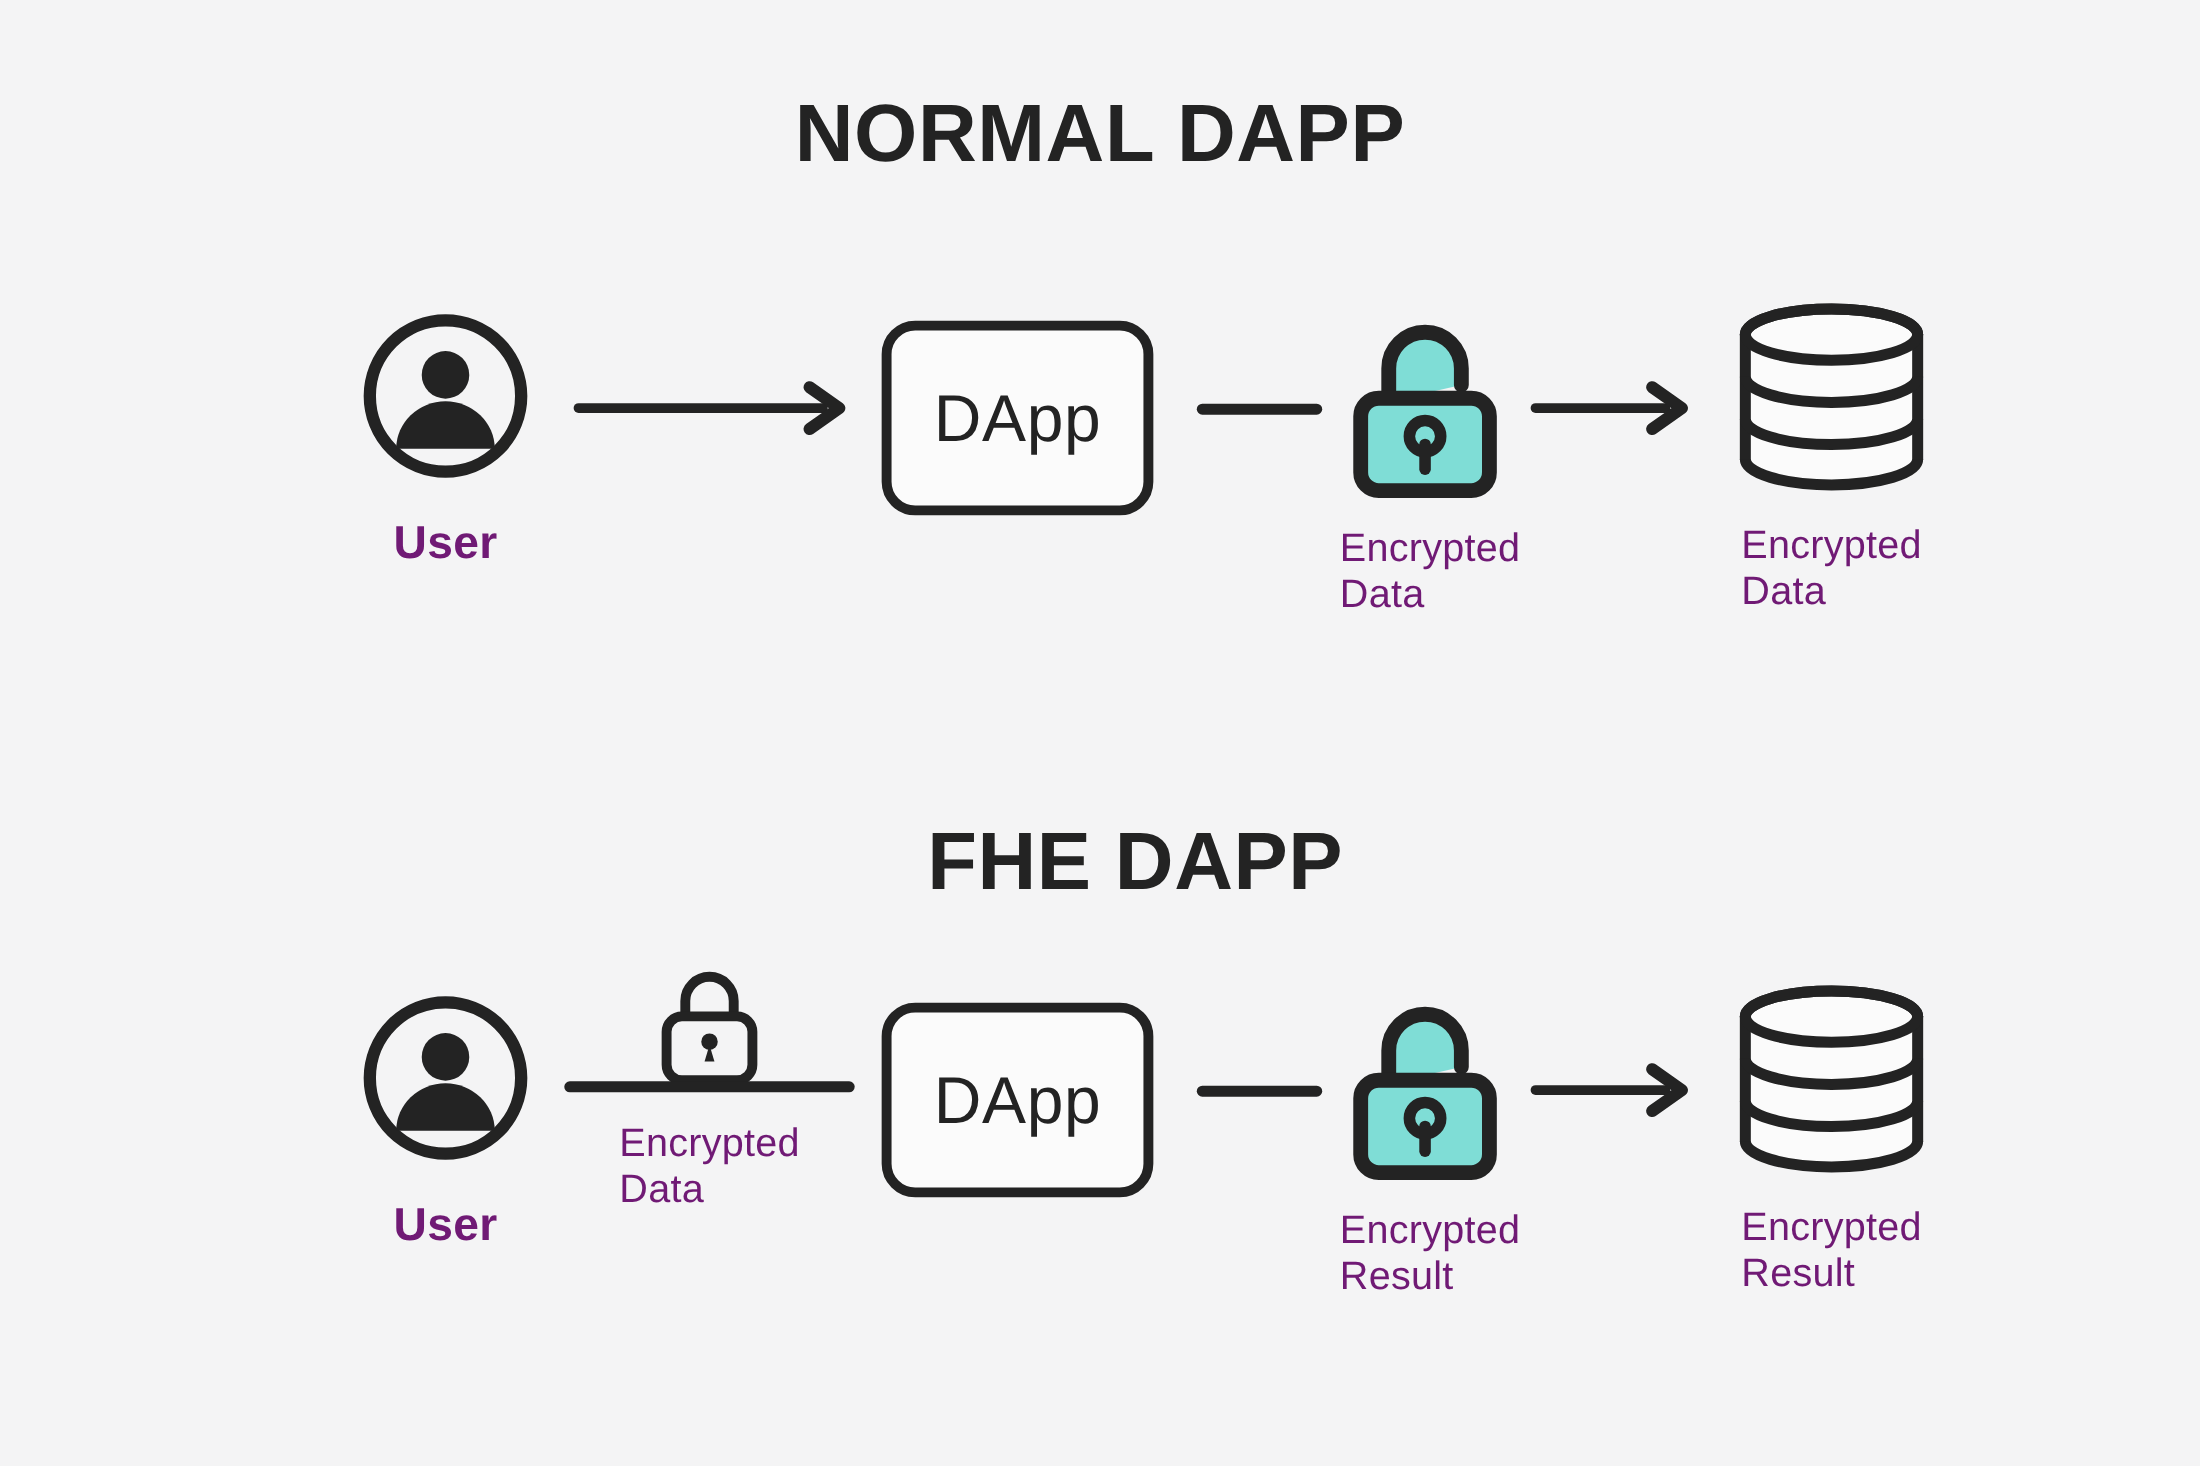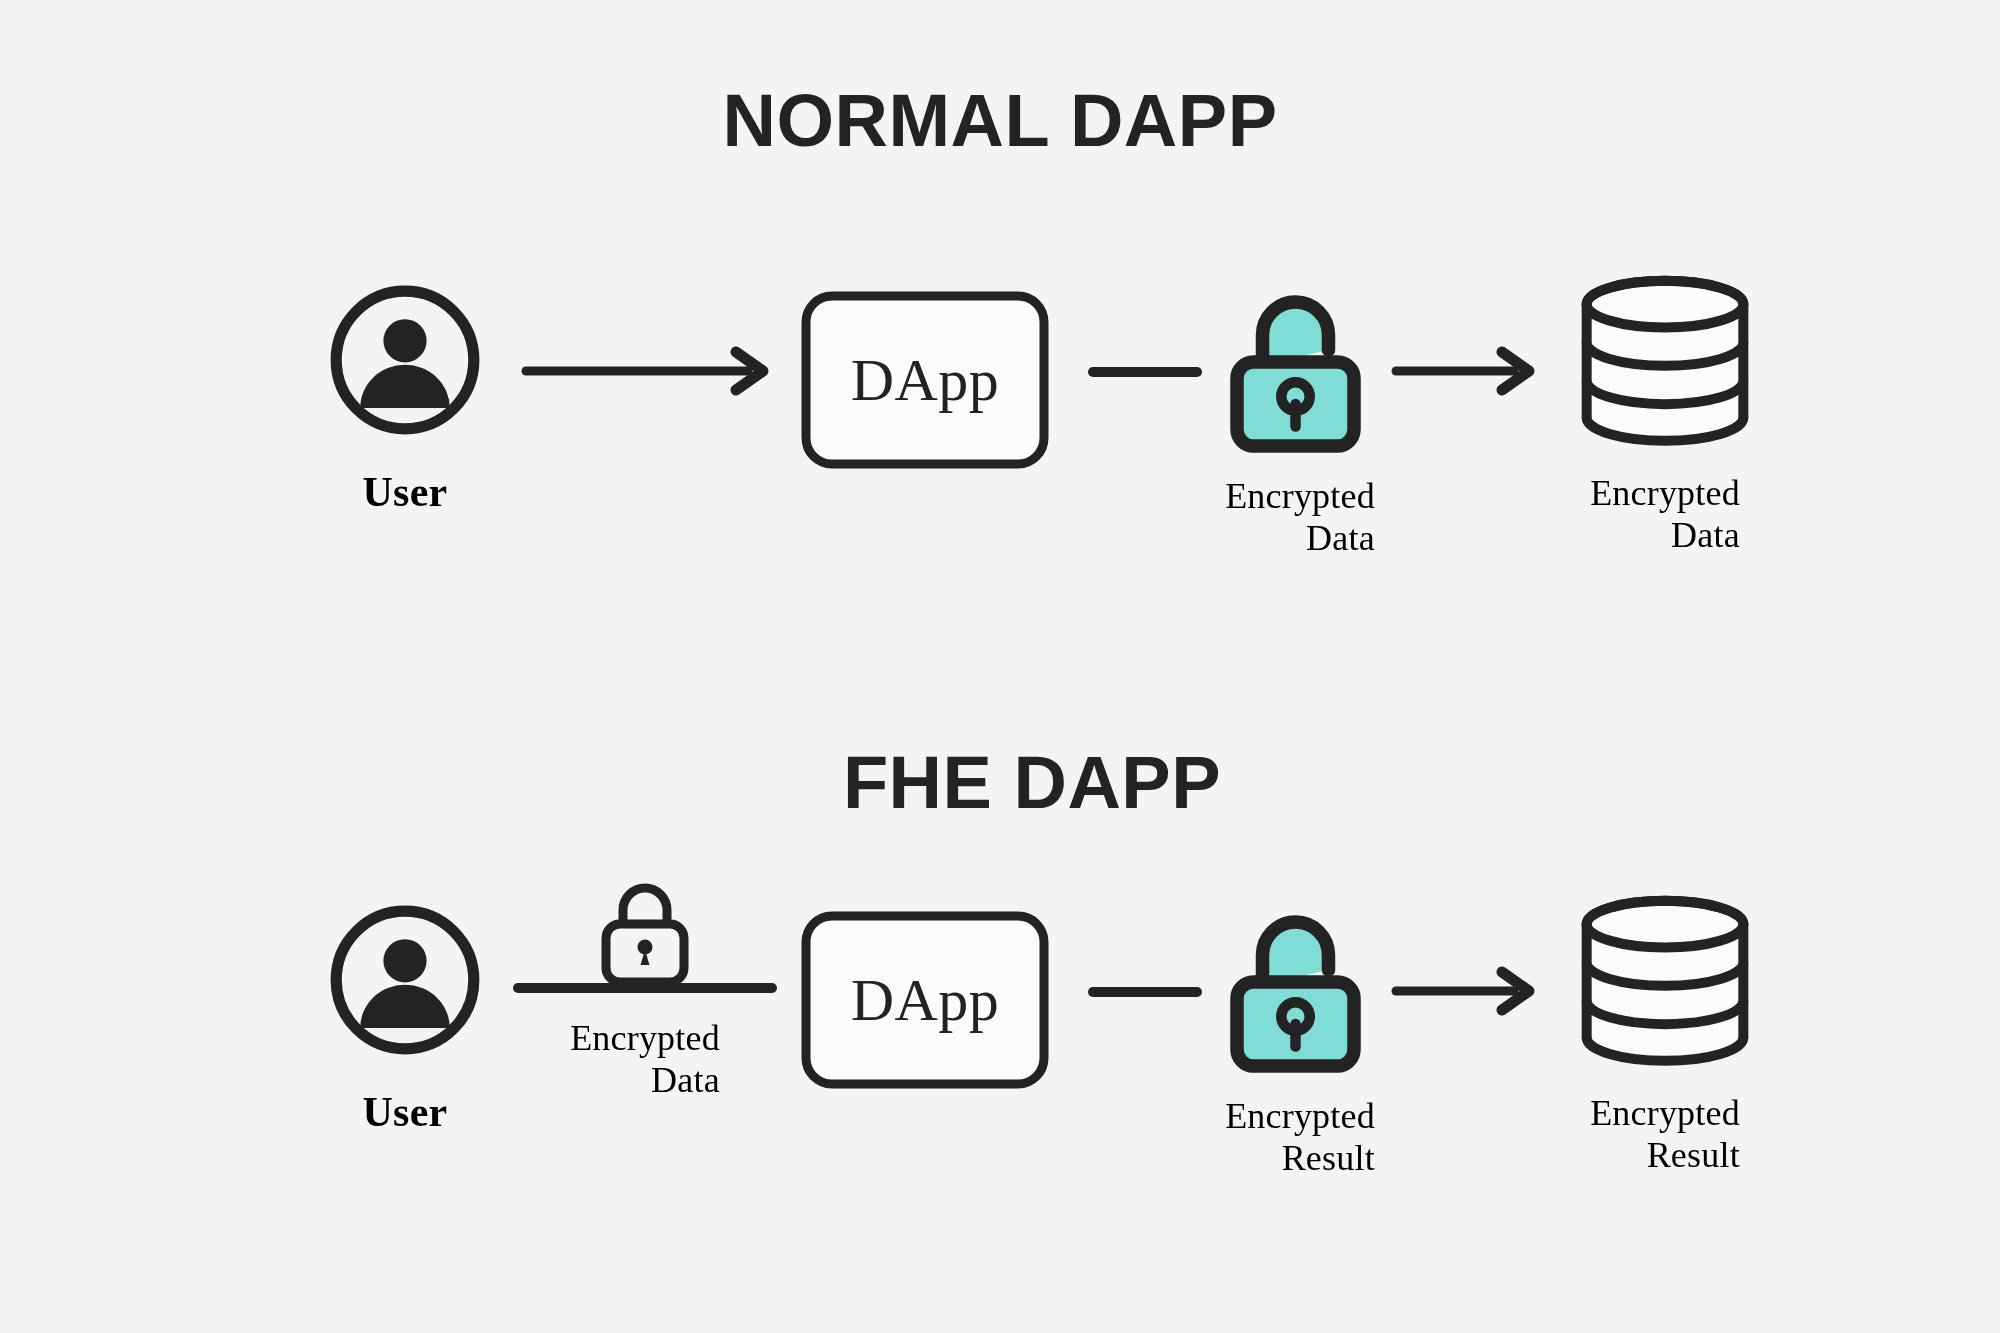--- a/index.html
+++ b/index.html
@@ -46,26 +46,25 @@
   }
   #row-normal { top: 260px; }
   #row-fhe    { top: 880px; }
 
   
   .node {
     position: absolute;
     display: flex;
     flex-direction: column;
     align-items: center;
-    font-family: Liberation Serif, serif;
   }
 
   .node-label {
-    text-align: right;
-    color: #000000;
+    text-align: left;
+    color: #701a75;
     line-height: 1.16;
     white-space: pre-line;
   }
   .label-bold {
     font-weight: bold;
     font-size: 42px;
     letter-spacing: 0.3px;
   }
   .label-reg {
     font-weight: normal;

